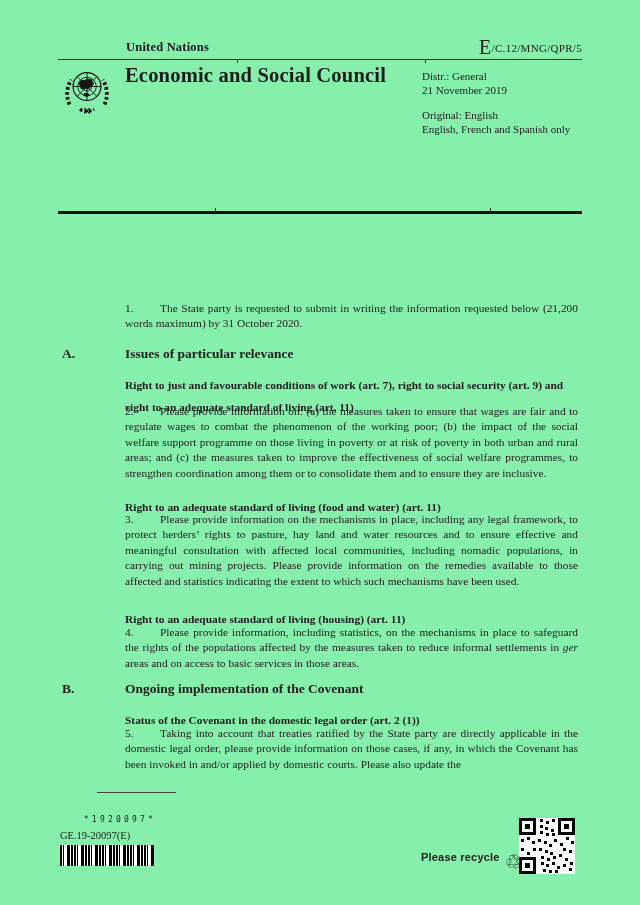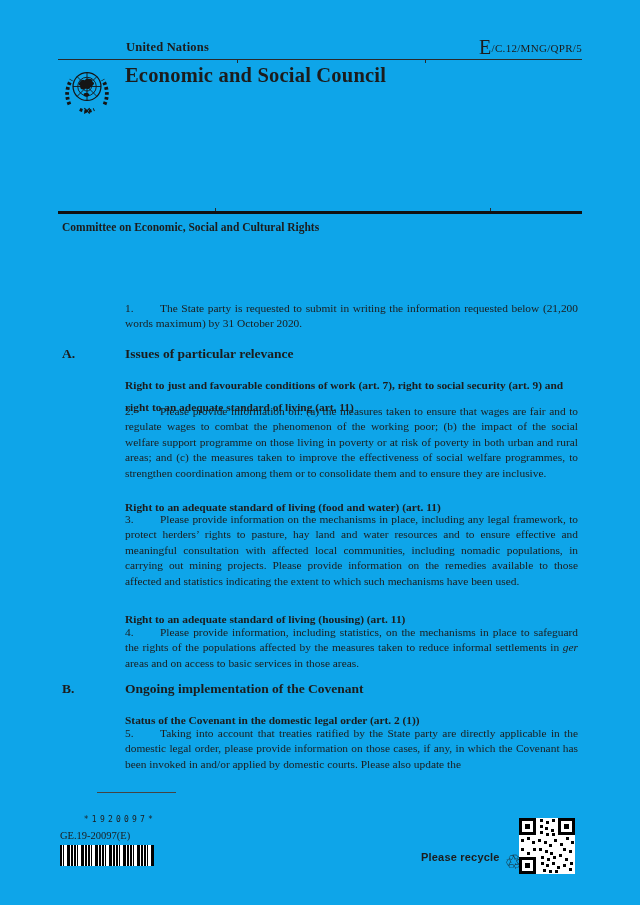--- a/index.html
+++ b/index.html
@@ -1,17 +1,17 @@
 <!DOCTYPE html>
 <html><head>
 <meta charset="utf-8">
 <style>
   html,body{margin:0;padding:0;background:#e8e8e8;}
   .page{
-    position:relative;width:640px;height:905px;background:#0ea5e9;
+    position:relative;width:640px;height:905px;background:#86efac;
     font-family:"Liberation Serif","DejaVu Serif",serif;color:#1c1c1c;
     overflow:hidden;margin:0 auto;
   }
   .abs{position:absolute;}
   .j{text-align:justify;}
   .org-name{top:40px;left:126px;font-size:12.5px;font-weight:bold;letter-spacing:.2px;}
   .doc-symbol{top:38px;right:58px;font-size:11px;letter-spacing:.3px;}
   .doc-symbol .big-e{font-size:20px;line-height:18px;vertical-align:-2px;}
   .rule-thin{top:59px;left:58px;width:524px;height:1px;background:#2a2a2a;}
   .tick{width:1px;height:3px;background:#2a2a2a;}
@@ -69,26 +69,32 @@
         <path d="M10.5 45 Q4.5 31 12.5 17.5" stroke-width="4.2" stroke-dasharray="3 2.6"></path>
         <path d="M49.5 45 Q55.5 31 47.5 17.5" stroke-width="4.2" stroke-dasharray="3 2.6"></path>
         <path d="M22 50.5 Q30 54.5 38 50.5" stroke-width="3.4" stroke-dasharray="3 2.2"></path>
         <line x1="27" y1="49" x2="33" y2="55" stroke-width="1.3"></line>
         <line x1="33" y1="49" x2="27" y2="55" stroke-width="1.3"></line>
       </g>
     </svg>
   </div>
 
   <div class="abs council-name">Economic and Social Council</div>
+  <div class="abs issue-block">
+    <div>Distr.: General</div>
+    <div>21 November 2019</div>
+    <div class="gap"></div>
+    <div>Original: English</div>
+    <div>English, French and Spanish only</div>
+  </div>
 
   <div class="abs tick" style="top:208px;left:215px;"></div>
   <div class="abs tick" style="top:208px;left:490px;"></div>
   <div class="abs rule-thick"></div>
 
-  <div class="abs committee">Committee on Economic, Social and Cultural Rights</div>
 
 
   <div class="abs para j" style="top:301px;"><span class="num">1.</span><span>The State party is requested to submit in writing the information requested below (21,200 words maximum) by 31 October 2020.</span></div>
 
   <div class="abs section-head" style="top:346px;"><span class="letter">A.</span><span>Issues of particular relevance</span></div>
 
   <div class="abs subhead" style="top:374px;">Right to just and favourable conditions of work (art. 7), right to social security (art. 9) and right to an adequate standard of living (art. 11)</div>
 
   <div class="abs para j" style="top:404px;"><span class="num">2.</span><span>Please provide information on: (a) the measures taken to ensure that wages are fair and to regulate wages to combat the phenomenon of the working poor; (b) the impact of the social welfare support programme on those living in poverty or at risk of poverty in both urban and rural areas; and (c) the measures taken to improve the effectiveness of social welfare programmes, to strengthen coordination among them or to consolidate them and to ensure they are inclusive.</span></div>
 

